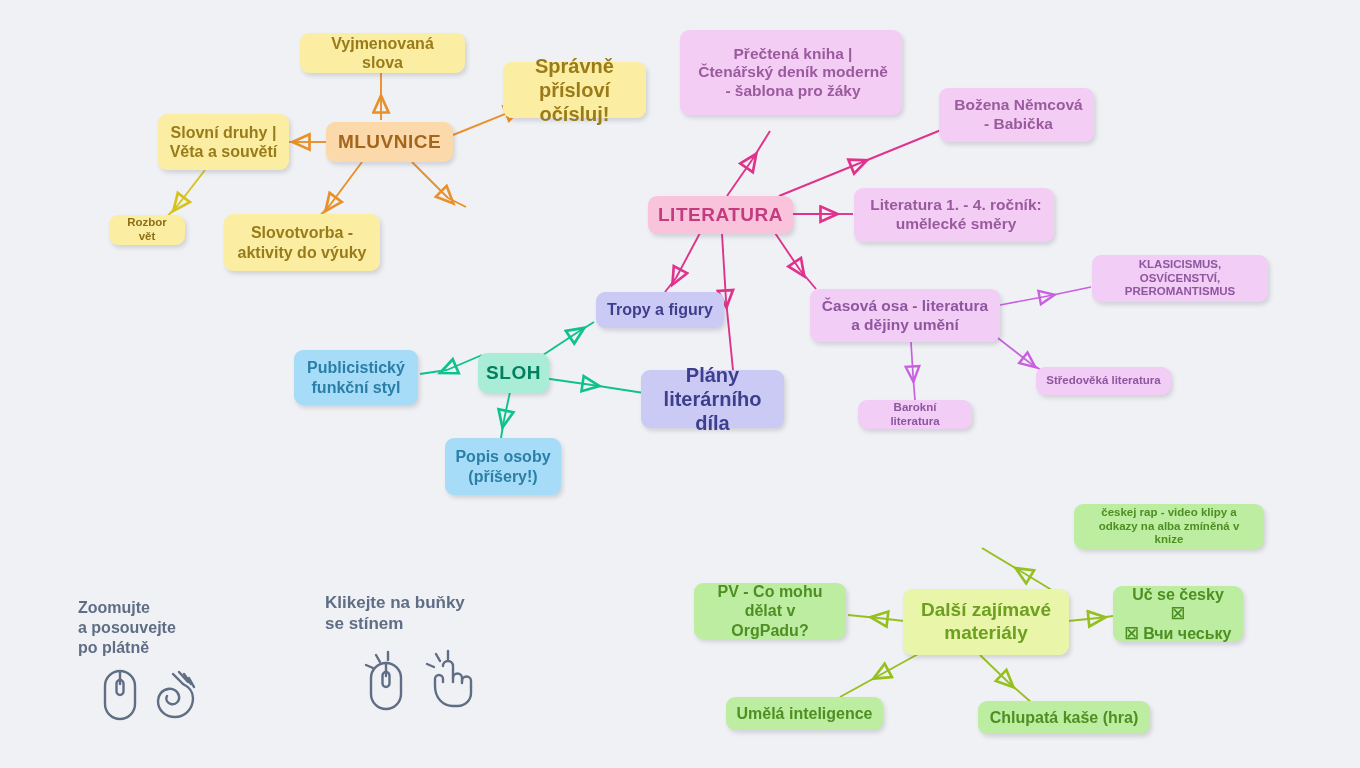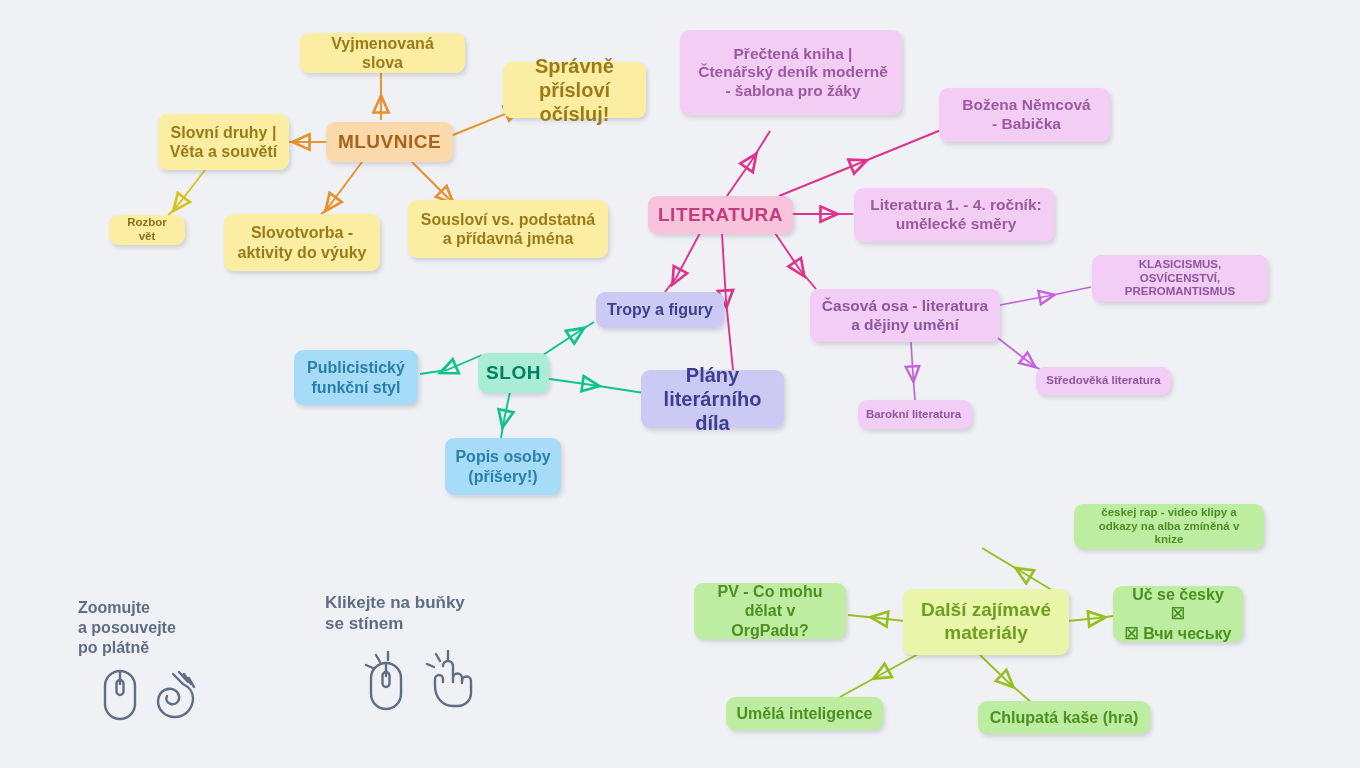--- a/index.html
+++ b/index.html
@@ -176,44 +176,42 @@
 přísloví očísluj!</div>
 
   <div class="node n-yellow" style="left:158px; top:114px; width:131px; height:56px; font-size:16px;">Slovní druhy |
 Věta a souvětí</div>
 
   <div class="node n-yellow-sm" style="left:109px; top:215px; width:76px; height:30px; font-size:11.5px;">Rozbor vět</div>
 
   <div class="node n-yellow" style="left:224px; top:214px; width:156px; height:57px; font-size:16px;">Slovotvorba -
 aktivity do výuky</div>
 
-  <div class="node n-yellow" style="left:408px; top:200px; width:200px; height:58px; font-size:16px;">Sousloví vs. podstatná
-a přídavná jména</div>
 
   <div class="node n-root-pink" style="left:648px; top:196px; width:145px; height:38px; font-size:19px; letter-spacing:.5px;">LITERATURA</div>
 
   <div class="node n-pink" style="left:680px; top:30px; width:222px; height:85px; font-size:15.5px;">Přečtená kniha |
 Čtenářský deník moderně
 - šablona pro žáky</div>
 
-  <div class="node n-pink" style="left:939px; top:88px; width:171px; height:54px; font-size:15.5px;">Božena Němcová
+  <div class="node n-pink" style="left:939px; top:88px; width:155px; height:54px; font-size:15.5px;">Božena Němcová
 - Babička</div>
 
   <div class="node n-pink" style="left:854px; top:188px; width:200px; height:54px; font-size:15.5px;">Literatura 1. - 4. ročník:
 umělecké směry</div>
 
   <div class="node n-violet" style="left:810px; top:289px; width:190px; height:53px; font-size:15.5px;">Časová osa - literatura
 a dějiny umění</div>
 
   <div class="node n-violet" style="left:1092px; top:255px; width:176px; height:47px; font-size:11.5px;">KLASICISMUS, OSVÍCENSTVÍ,
 PREROMANTISMUS</div>
 
   <div class="node n-violet" style="left:1036px; top:367px; width:135px; height:28px; font-size:11.5px;">Středověká literatura</div>
 
-  <div class="node n-violet" style="left:858px; top:400px; width:114px; height:29px; font-size:11.5px;padding-left:7px;">Barokní literatura</div>
+  <div class="node n-violet" style="left:858px; top:400px; width:114px; height:29px; font-size:11.5px;">Barokní literatura</div>
 
   <div class="node n-lavender" style="left:580px; top:292px; width:128px; height:36px; font-size:16px;margin-left:16px;">Tropy a figury</div>
 
   <div class="node n-lavender" style="left:641px; top:370px; width:143px; height:58px; font-size:20px;">Plány
 literárního díla</div>
 
   <div class="node n-root-mint" style="left:478px; top:353px; width:71px; height:40px; font-size:19px; letter-spacing:.5px;">SLOH</div>
 
   <div class="node n-blue" style="left:294px; top:350px; width:124px; height:55px; font-size:16px;">Publicistický
 funkční styl</div>

